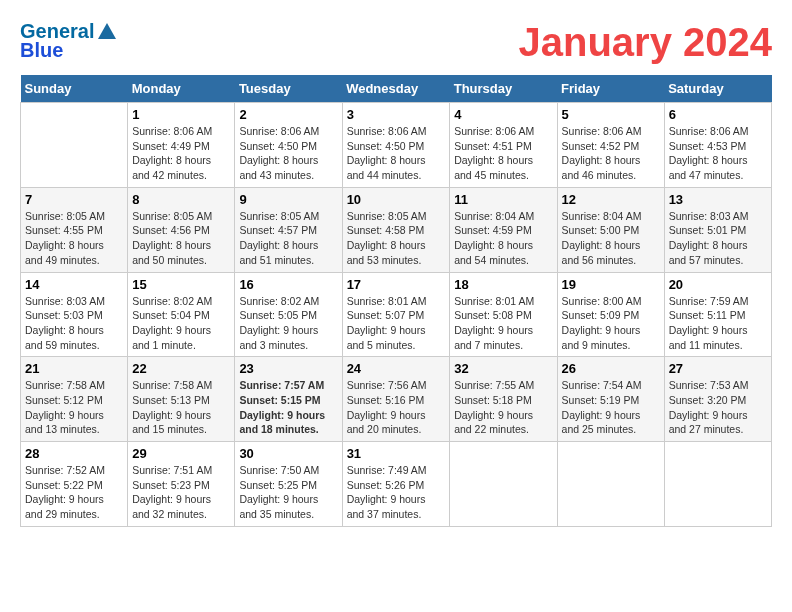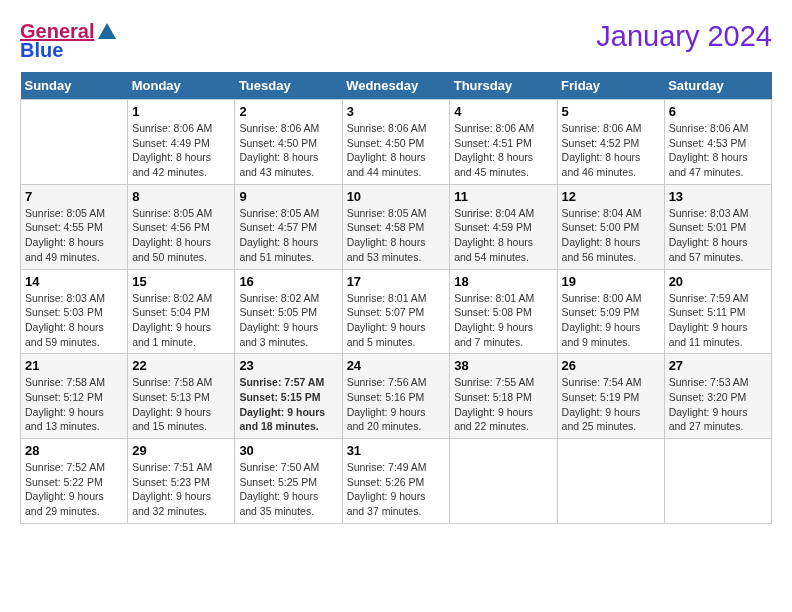--- a/index.html
+++ b/index.html
@@ -23,23 +23,23 @@
     }
     .logo-text {
       display: flex;
       align-items: center;
       gap: 2px;
     }
     .title-section {
       text-align: right;
     }
     .title-section h1 {
-      font-size: 29px;
-      font-weight: normal;
-      color: #6d28d9;
+      font-size: 40px;
+      font-weight: bold;
+      color: #ef4444;
     }
     .title-section h2 {
       font-size: 16px;
       font-weight: normal;
       color: #555;
     }
     .calendar {
       width: 100%;
       border-collapse: collapse;
       font-size: 11px;
@@ -79,21 +79,21 @@
     .empty-cell {
       background-color: #fff;
     }
   </style>
 </head>
 <body>
 
 <div class="header">
   <div class="logo">
     <div class="logo-text">
-      <span style="font-size:20px;font-weight:bold;color:#be185d;text-decoration:underline;">General</span>
+      <span style="font-size:20px;font-weight:bold;color:#0369a1;">General</span>
       <span style="display:inline-block;width:0;height:0;border-left:9px solid transparent;border-right:9px solid transparent;border-bottom:16px solid #1a6aa0;margin-left:2px;margin-bottom:2px;"></span>
     </div>
     <span style="font-size:20px;font-weight:bold;color:#1d4ed8;margin-top:-4px;">Blue</span>
   </div>
   <div class="title-section">
     <h1>January 2024</h1>
   </div>
 </div>
 
 <table class="calendar">
@@ -279,21 +279,21 @@
 and 18 minutes.</div>
         </td>
         <td>
           <span class="day-number">24</span>
           <div class="day-info" style="white-space: pre-line;">Sunrise: 7:56 AM
 Sunset: 5:16 PM
 Daylight: 9 hours
 and 20 minutes.</div>
         </td>
         <td>
-          <span class="day-number">38</span>
+          <span class="day-number">32</span>
           <div class="day-info" style="white-space: pre-line;">Sunrise: 7:55 AM
 Sunset: 5:18 PM
 Daylight: 9 hours
 and 22 minutes.</div>
         </td>
         <td>
           <span class="day-number">26</span>
           <div class="day-info" style="white-space: pre-line;">Sunrise: 7:54 AM
 Sunset: 5:19 PM
 Daylight: 9 hours

